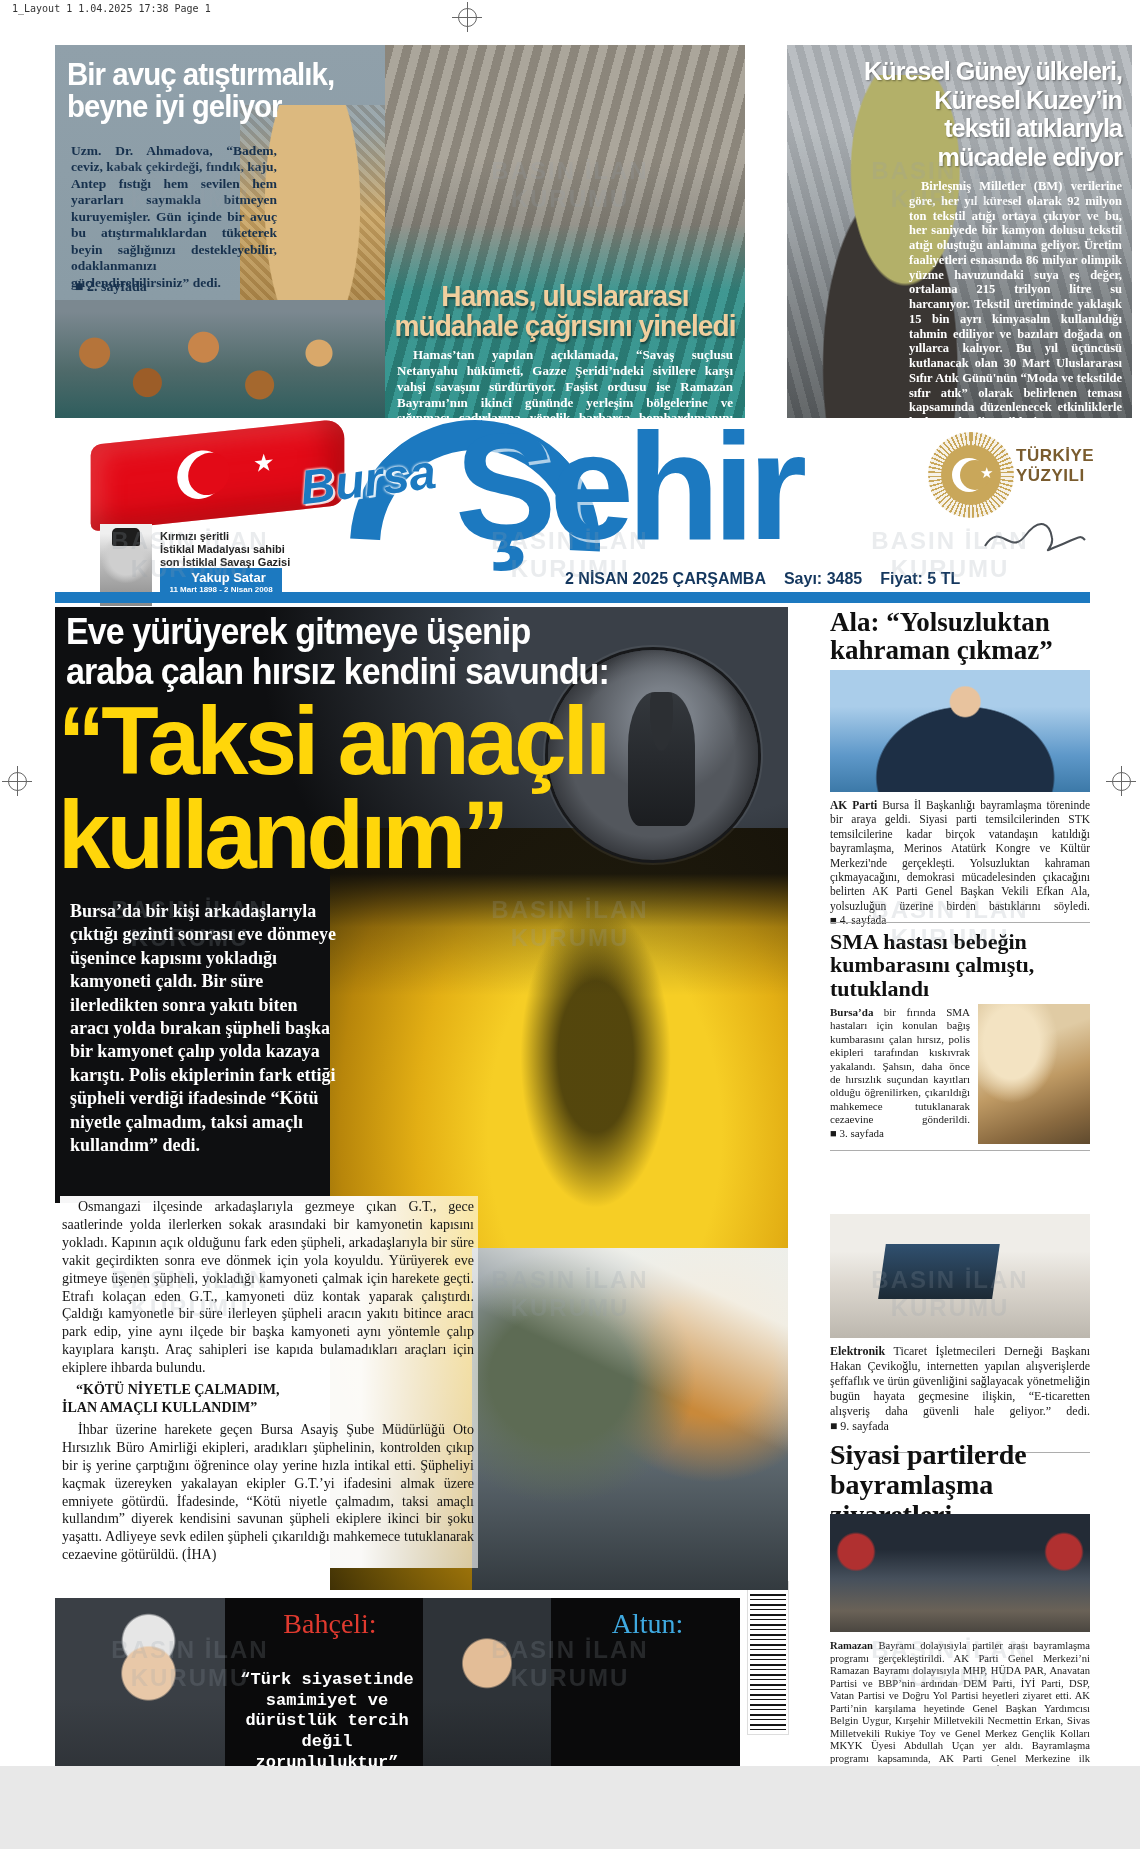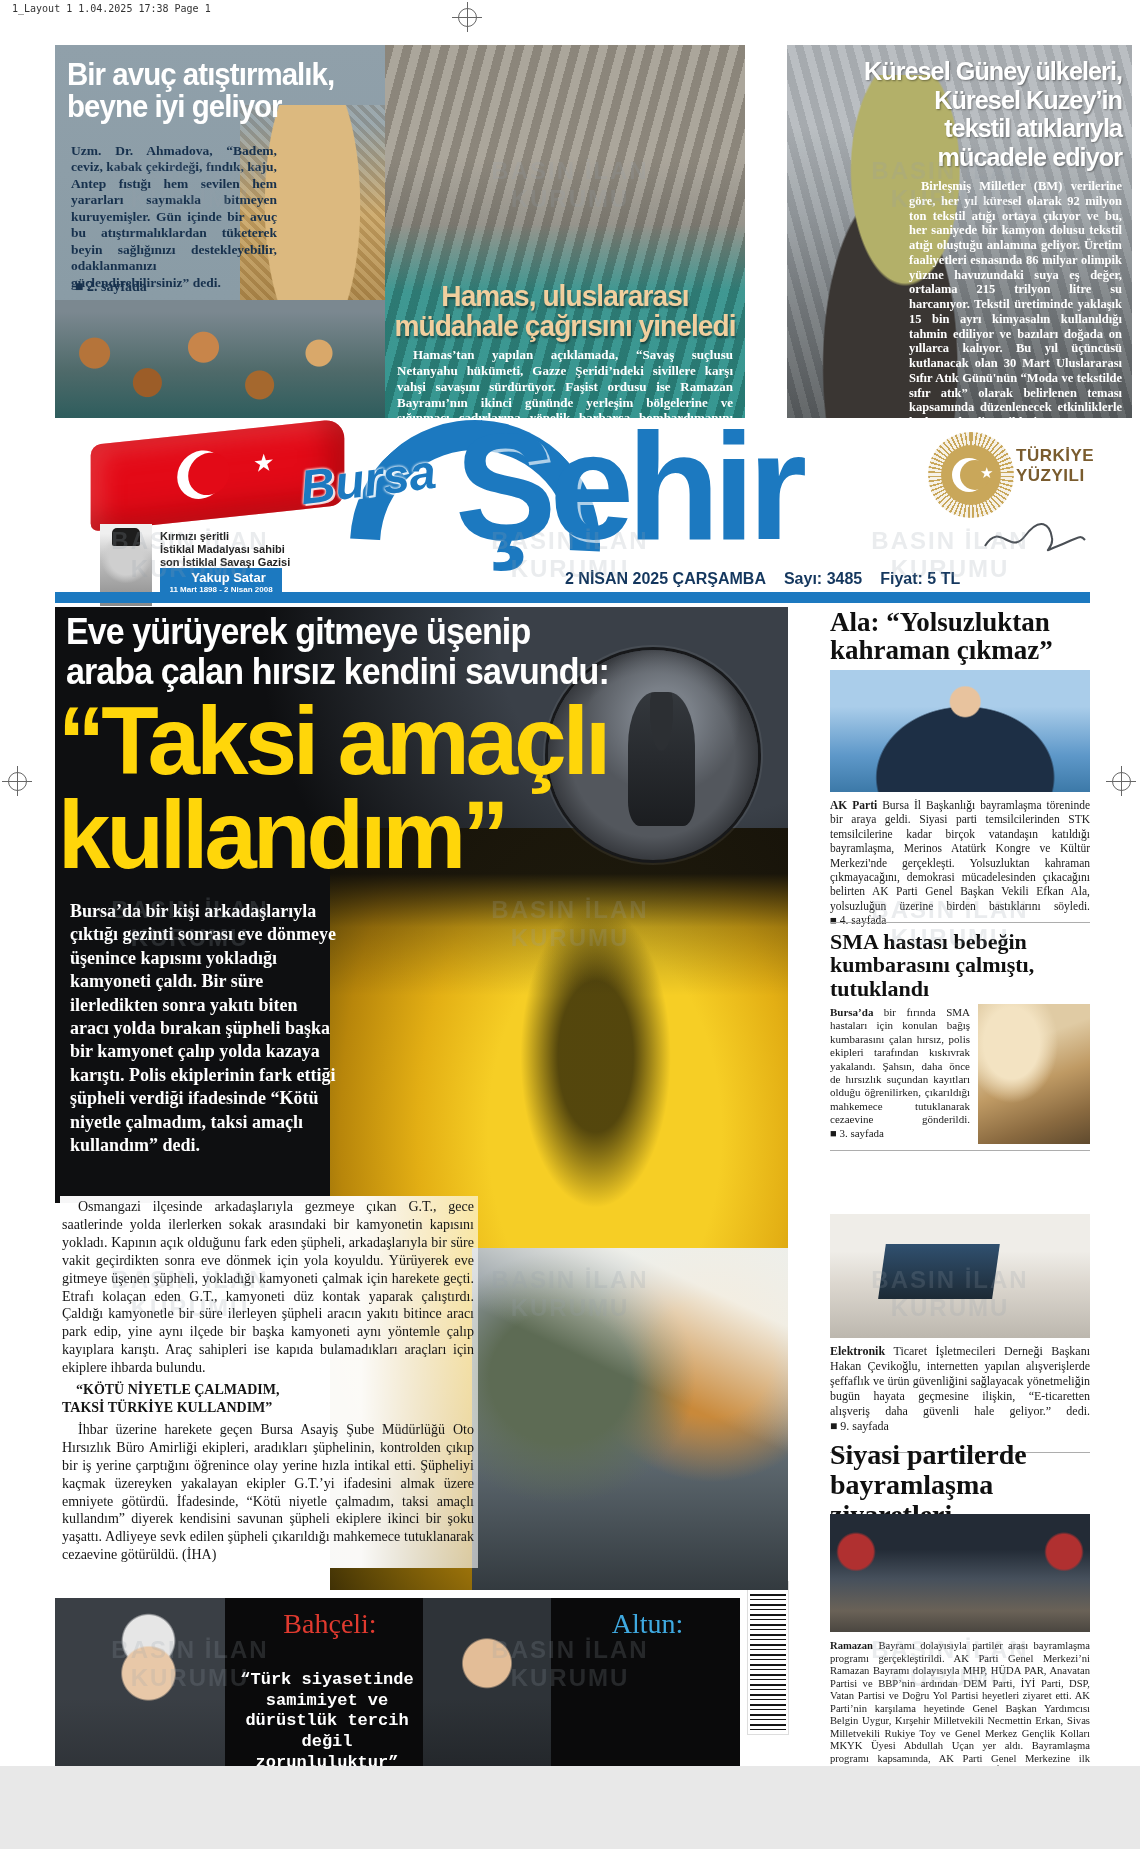--- a/index.html
+++ b/index.html
@@ -258,21 +258,21 @@
     <div>araba çalan hırsız kendini savundu:</div>
   </div>
   <div class="abs lead-head">
     <div>“Taksi amaçlı</div>
     <div>kullandım”</div>
   </div>
   <div class="abs lead-intro serif">Bursa’da bir kişi arkadaşlarıyla çıktığı gezinti sonrası eve dönmeye üşenince kapısını yokladığı kamyoneti çaldı. Bir süre ilerledikten sonra yakıtı biten aracı yolda bırakan şüpheli başka bir kamyonet çalıp yolda kazaya karıştı. Polis ekiplerinin fark ettiği şüpheli verdiği ifadesinde “Kötü niyetle çalmadım, taksi amaçlı kullandım” dedi.</div>
   <div class="abs lead-body serif just">
     <p>Osmangazi ilçesinde arkadaşlarıyla gezmeye çıkan G.T., gece saatlerinde yolda ilerlerken sokak arasındaki bir kamyonetin kapısını yokladı. Kapının açık olduğunu fark eden şüpheli, arkadaşlarıyla bir süre vakit geçirdikten sonra eve dönmek için yola koyuldu. Yürüyerek eve gitmeye üşenen şüpheli, yokladığı kamyoneti çalmak için harekete geçti. Etrafı kolaçan eden G.T., kamyoneti düz kontak yaparak çalıştırdı. Çaldığı kamyonetle bir süre ilerleyen şüpheli aracın yakıtı bitince aracı park edip, yine aynı ilçede bir başka kamyoneti aynı yöntemle çalıp kayıplara karıştı. Araç sahipleri ise kapıda bulamadıkları araçları için ekiplere ihbarda bulundu.</p>
     <p class="lead-sub">“KÖTÜ NİYETLE ÇALMADIM,
-TAKSİ TÜRKİYE KULLANDIM”</p>
+İLAN AMAÇLI KULLANDIM”</p>
     <p>İhbar üzerine harekete geçen Bursa Asayiş Şube Müdürlüğü Oto Hırsızlık Büro Amirliği ekipleri, aradıkları şüphelinin, kontrolden çıkıp bir iş yerine çarptığını öğrenince olay yerine hızla intikal etti. Şüpheliyi kaçmak üzereyken yakalayan ekipler G.T.’yi ifadesini almak üzere emniyete götürdü. İfadesinde, “Kötü niyetle çalmadım, taksi amaçlı kullandım” diyerek kendisini savunan şüpheli ekiplere ikinci bir şoku yaşattı. Adliyeye sevk edilen şüpheli çıkarıldığı mahkemece tutuklanarak cezaevine götürüldü. (İHA)</p>
   </div>
 
   <div class="abs rc-head pre" style="top:608px;font-size:27px;line-height:1.05;">Ala: “Yolsuzluktan
 kahraman çıkmaz”</div>
   <div class="abs ph-ala"></div>
   <p class="abs rc-body" style="left:830px;top:798px;width:260px;font-size:11.5px;line-height:1.25;margin:0;">
     <span class="lead-in">AK Parti</span>
     <span>Bursa İl Başkanlığı bayramlaşma töreninde bir araya geldi. Siyasi parti temsilcilerinden STK temsilcilerine kadar birçok vatandaşın katıldığı bayramlaşma, Merinos Atatürk Kongre ve Kültür Merkezi'nde gerçekleşti. Yolsuzluktan kahraman çıkmayacağını, demokrasi mücadelesinden çıkacağını belirten AK Parti Genel Başkan Vekili Efkan Ala, yolsuzluğun üzerine birden bastıklarını söyledi.</span>
     <span class="ref">■ 4. sayfada</span>

